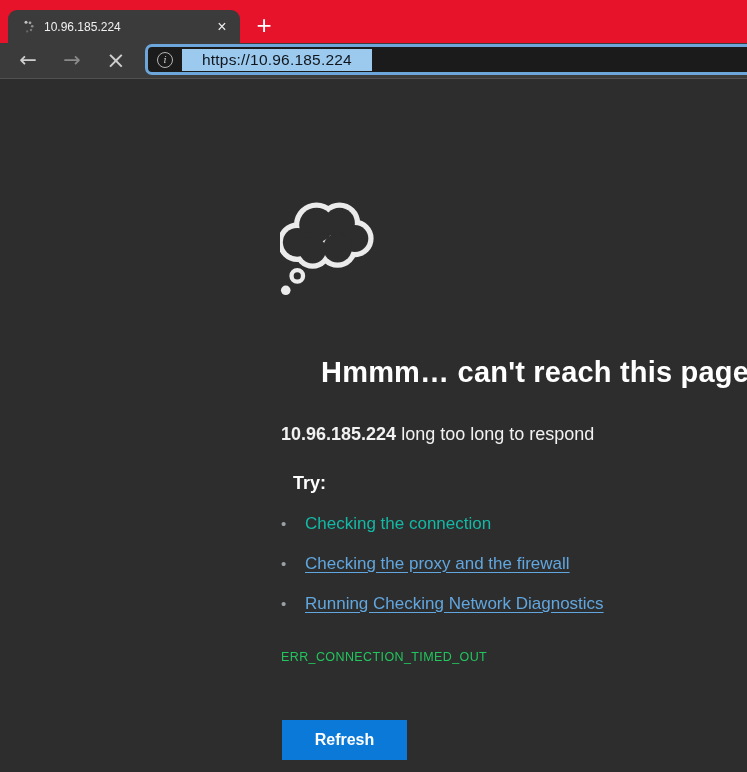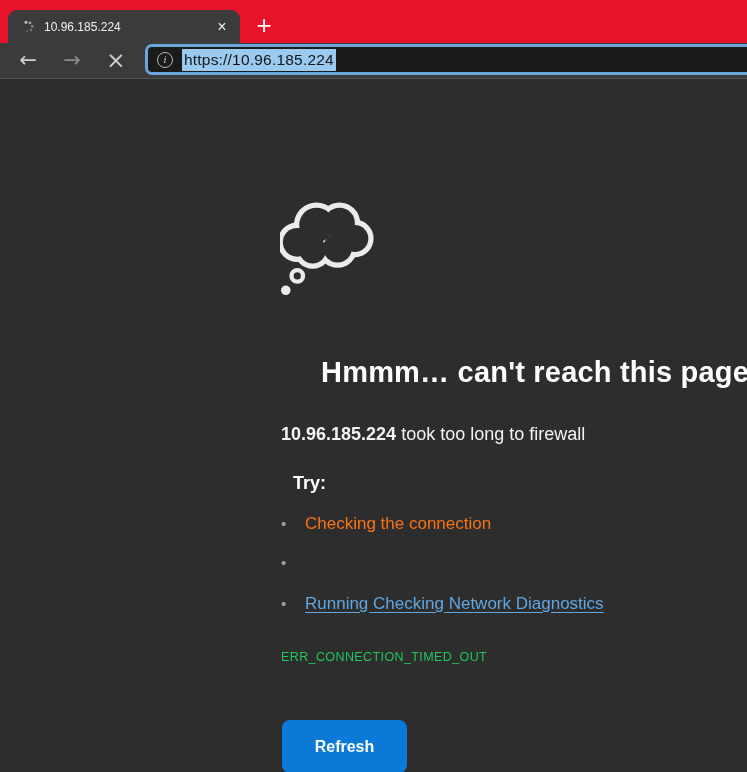--- a/index.html
+++ b/index.html
@@ -61,21 +61,21 @@
     cursor: text;
   }
   .info-badge {
     width: 16px; height: 16px; border: 1px solid #b5b5b5; border-radius: 50%;
     color: #c8c8c8; font-size: 10px; line-height: 14px; text-align: center;
     flex: 0 0 auto; font-family: "DejaVu Serif", serif; font-style: italic;
     cursor: pointer;
   }
   .url-text {
     margin-left: 9px; font-size: 15.5px; letter-spacing: 0.2px;
-    background: #9cc9ee; color: #10161c; padding: 2px 2px;
+    background: #9cc9ee; color: #10161c; padding: 2px 20px;
     white-space: nowrap;
   }
 
   
   .content {
     position: absolute; left: 0; top: 80px; width: 747px; height: 692px;
     background: #2d2d2d; color: #f5f5f5;
   }
   .cloud { position: absolute; left: 280px; top: 118px; }
   .page-title {
@@ -94,32 +94,32 @@
     font-size: 18px; font-weight: 700; color: #ffffff;
   }
   .suggestions { position: absolute; left: 281px; top: 434px; list-style: none; }
   .suggestion {
     display: flex; align-items: baseline; height: 26px; margin-bottom: 14px;
     font-size: 17px;
   }
   .bullet {
     flex: 0 0 24px; color: #9aa0a6; font-size: 15px;
   }
-  .suggestion .plain { color: #f97316; }
+  .suggestion .plain { color: #14b8a6; }
   .suggestion a.linky {
     color: #61a6de; text-decoration: underline; text-underline-offset: 3px;
     cursor: pointer;
   }
   .err-code {
     position: absolute; left: 281px; top: 570px;
     font-size: 12.5px; color: #22c55e; letter-spacing: 0.4px;
   }
   .refresh-btn {
-    position: absolute; left: 282px; top: 640px; width: 125px; height: 53px;
-    background: #0b79d8; border: none; border-radius: 8px;
+    position: absolute; left: 282px; top: 640px; width: 125px; height: 40px;
+    background: #0b79d8; border: none; border-radius: 0;
     color: #ffffff; font-size: 16px; font-weight: 700;
     font-family: "Liberation Sans", sans-serif; cursor: pointer; text-align: center;
   }
 </style>
 </head>
 <body>
 
 <div class="window">
 
   <div class="tabstrip">
@@ -169,31 +169,32 @@
           <circle cx="60" cy="52" r="15"></circle>
           <circle cx="34" cy="54" r="14"></circle>
         </g>
         <circle cx="18" cy="81" r="6" fill="none" stroke="#ebebeb" stroke-width="4.5"></circle>
         <circle cx="6" cy="96" r="5" fill="#ebebeb"></circle>
       </svg>
     </span>
 
     <h1 class="page-title">Hmmm… can't reach this page</h1>
 
-    <p class="subtitle"><b>10.96.185.224</b><span> took too long to firewall</span></p>
+    <p class="subtitle"><b>10.96.185.224</b><span> long too long to respond</span></p>
 
     <p class="try-label">Try:</p>
 
     <ul class="suggestions">
       <li class="suggestion">
         <span class="bullet">•</span>
         <span class="plain">Checking the connection</span>
       </li>
       <li class="suggestion">
         <span class="bullet">•</span>
+        <a class="linky">Checking the proxy and the firewall</a>
       </li>
       <li class="suggestion">
         <span class="bullet">•</span>
         <a class="linky">Running Checking Network Diagnostics</a>
       </li>
     </ul>
 
     <p class="err-code">ERR_CONNECTION_TIMED_OUT</p>
 
     <button class="refresh-btn">Refresh</button>

